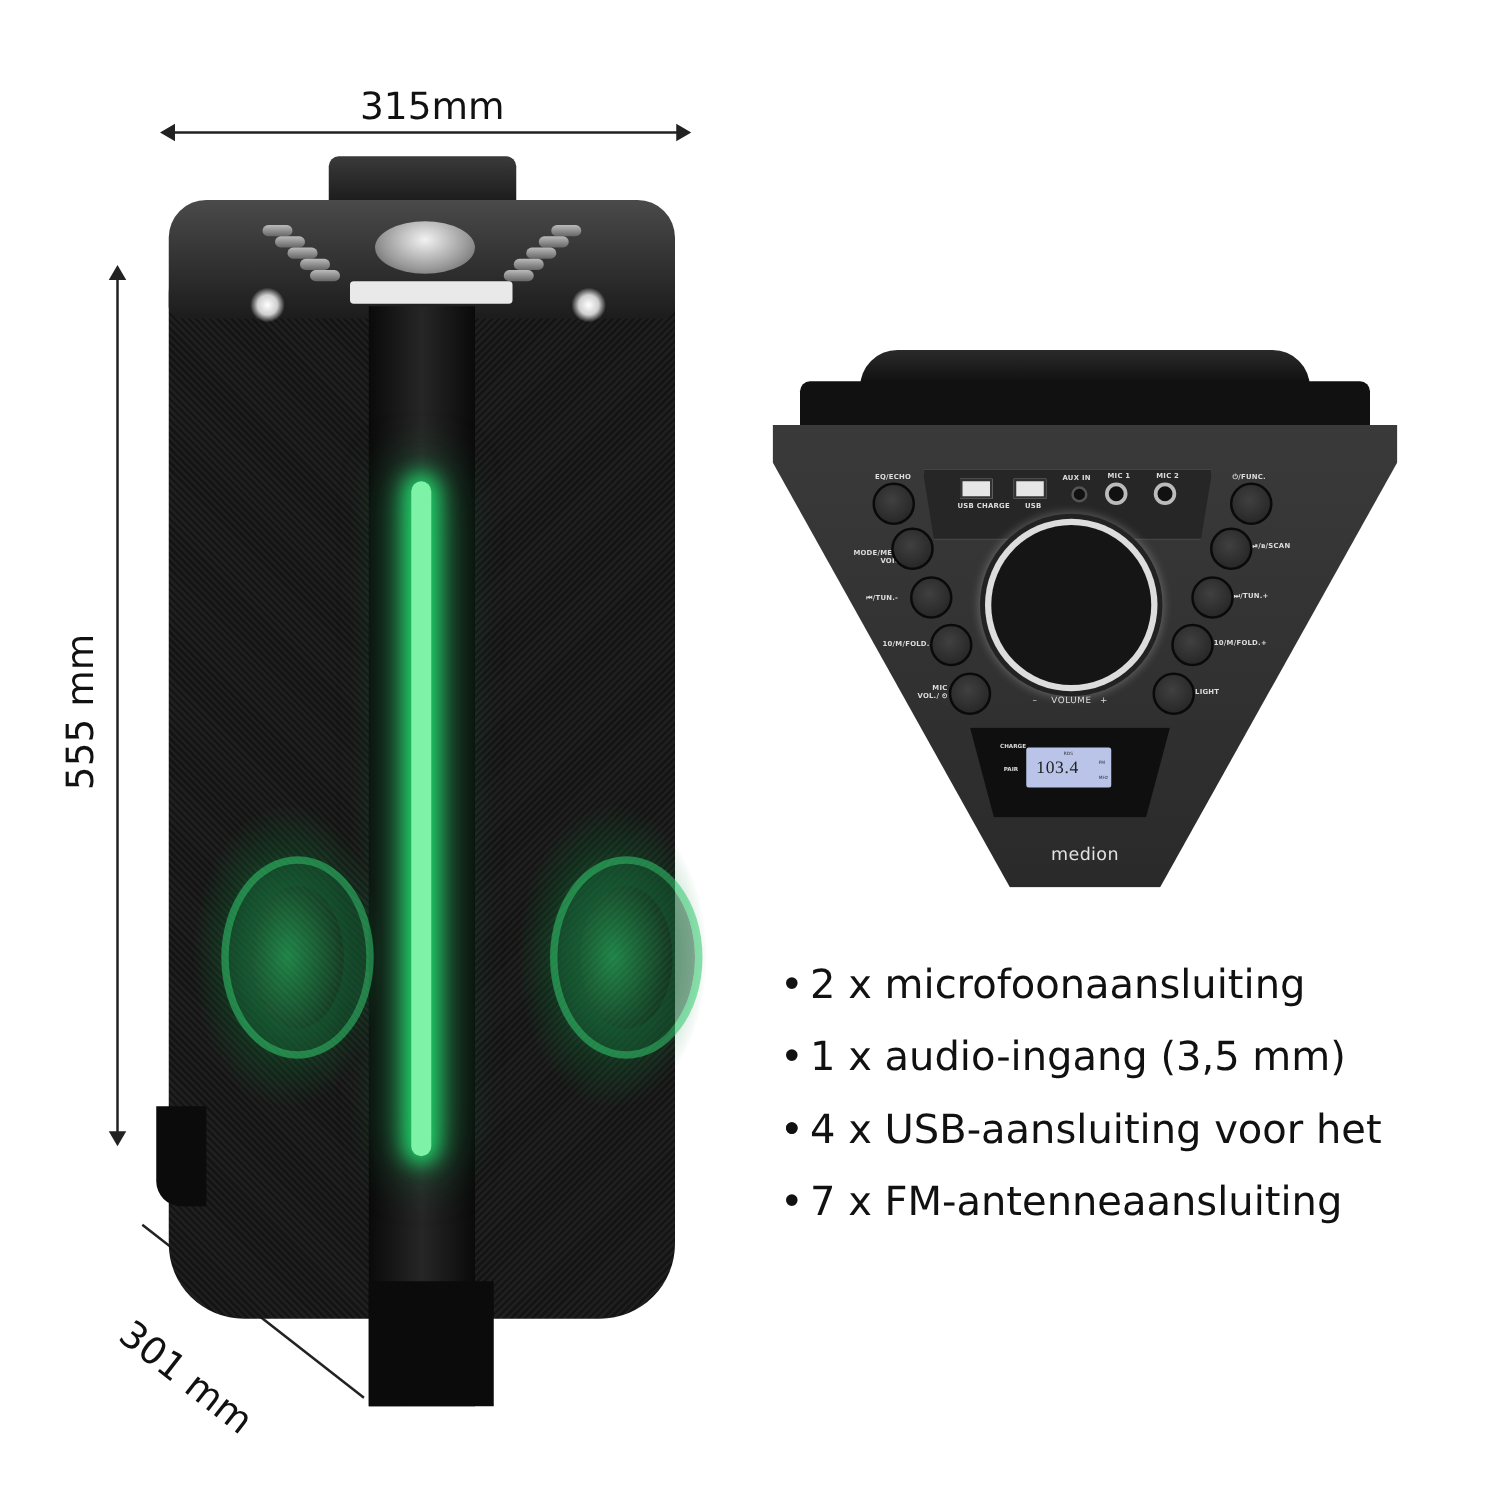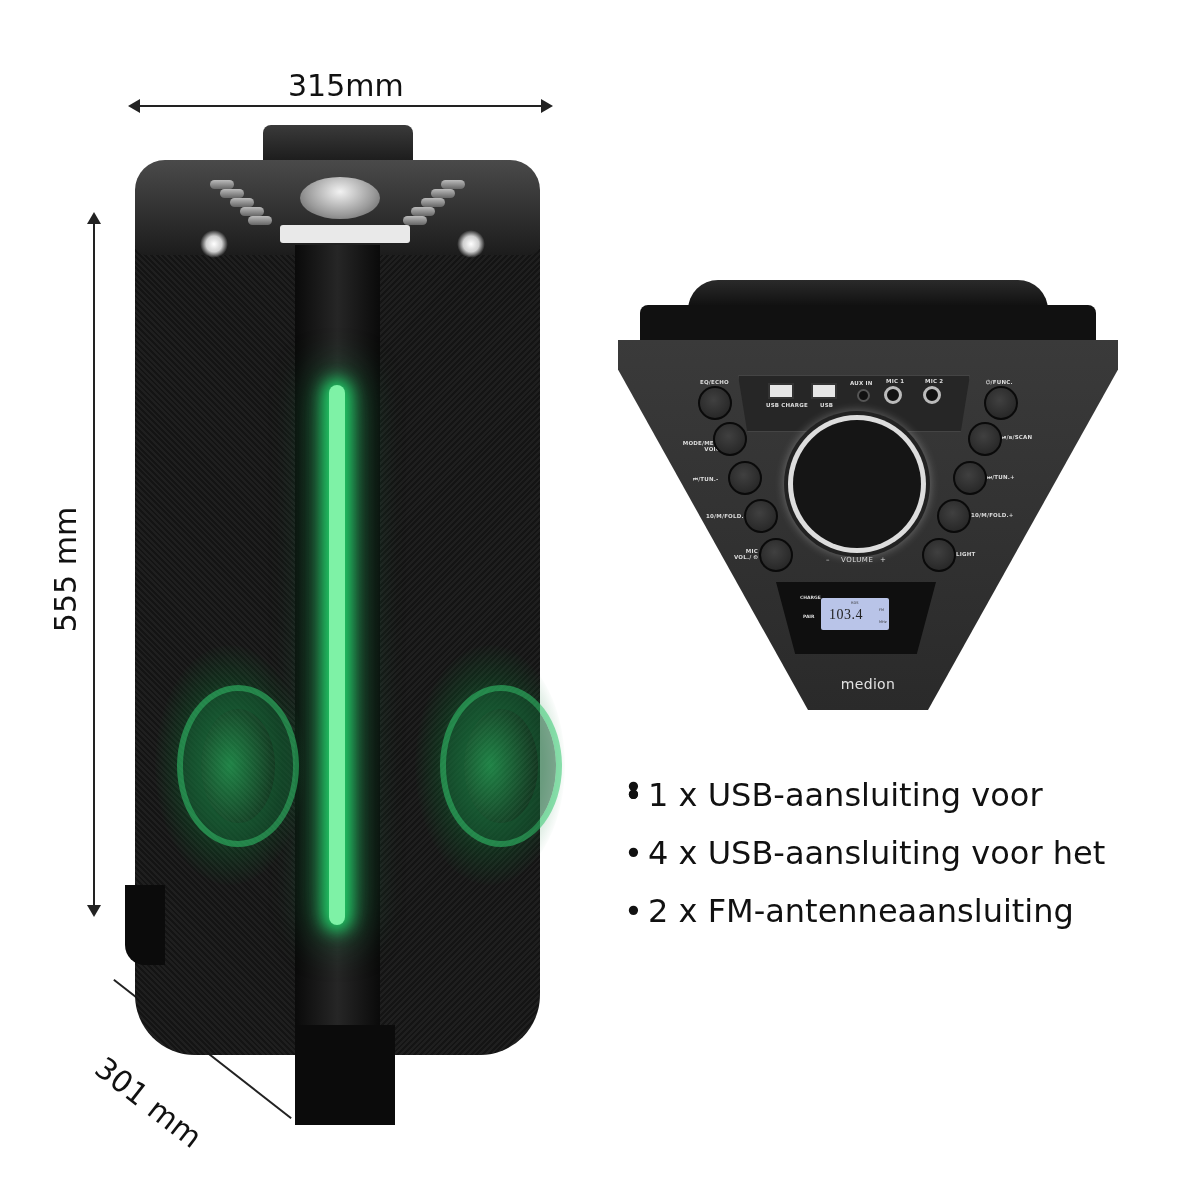--- a/index.html
+++ b/index.html
@@ -174,29 +174,30 @@
     <div class="abs lcd-text" style="left:8px;top:9px;font-family:Liberation Serif, serif;">103.4</div>
     <div class="abs lcd-small" style="left:58px;top:10px;">FM</div>
     <div class="abs lcd-small" style="left:58px;top:22px;">MHz</div>
   </div>
   <div class="abs brand-top">medion</div>
 </div>
 
 <div class="abs features">
   <div class="feat">
     <span class="bullet">•</span>
-  </div>
-  <div class="feat">
-    <span class="bullet">•</span>
-  </div>
-  <div class="feat">
-    <span class="bullet">•</span>
-    <span>1 x USB-aansluiting voor</span>
+    <span>2 x microfoonaansluiting</span>
+  </div>
+  <div class="feat">
+    <span class="bullet">•</span>
+    <span>1 x audio-ingang (3,5 mm)</span>
+  </div>
+  <div class="feat">
+    <span class="bullet">•</span>
   </div>
   <div class="feat">
     <span class="bullet">•</span>
     <span>4 x USB-aansluiting voor het</span>
   </div>
   <div class="feat">
     <span class="bullet">•</span>
-    <span>2 x FM-antenneaansluiting</span>
+    <span>7 x FM-antenneaansluiting</span>
   </div>
 </div>
 
 </body></html>

